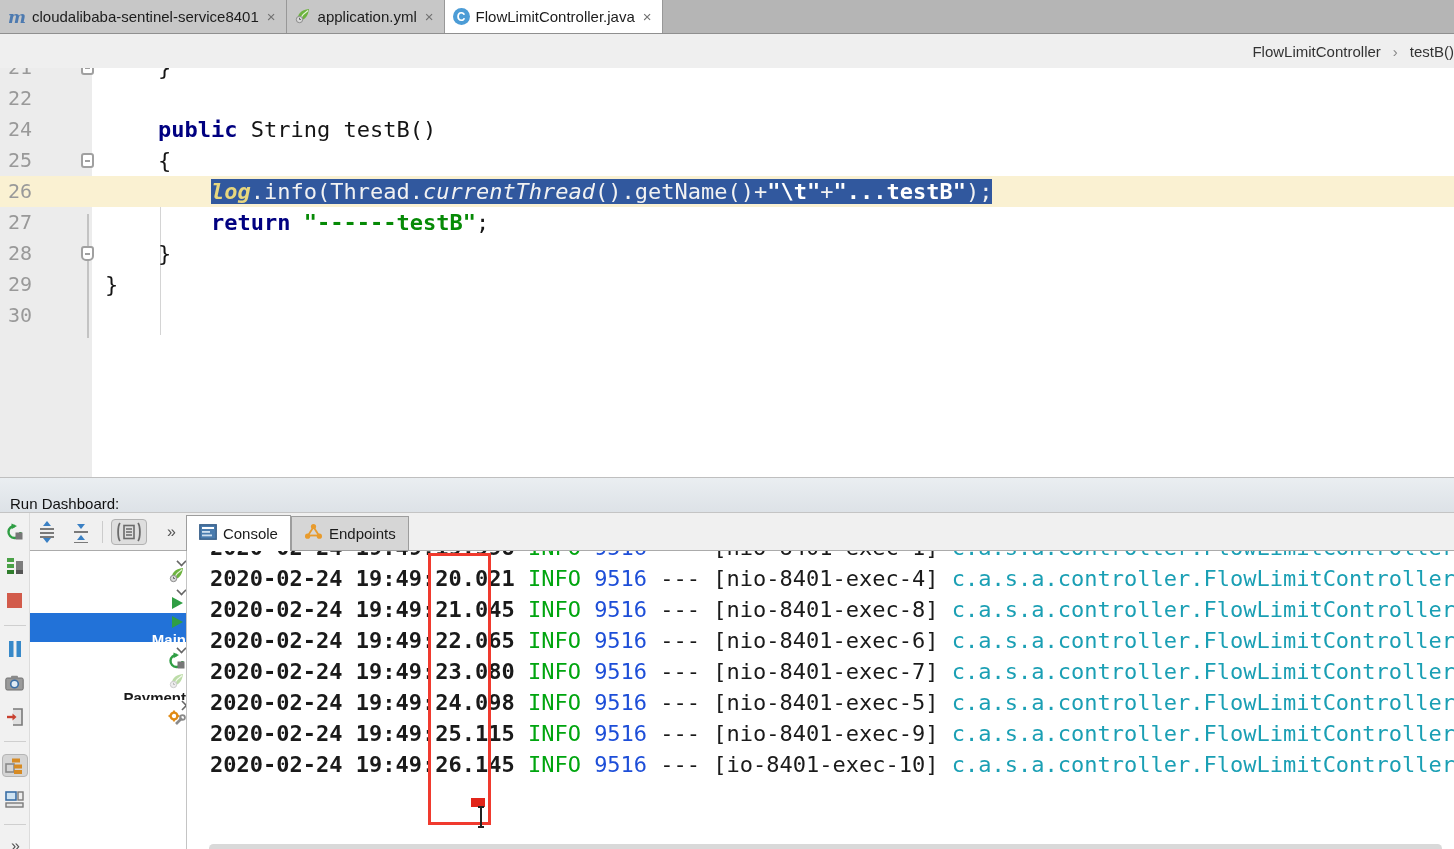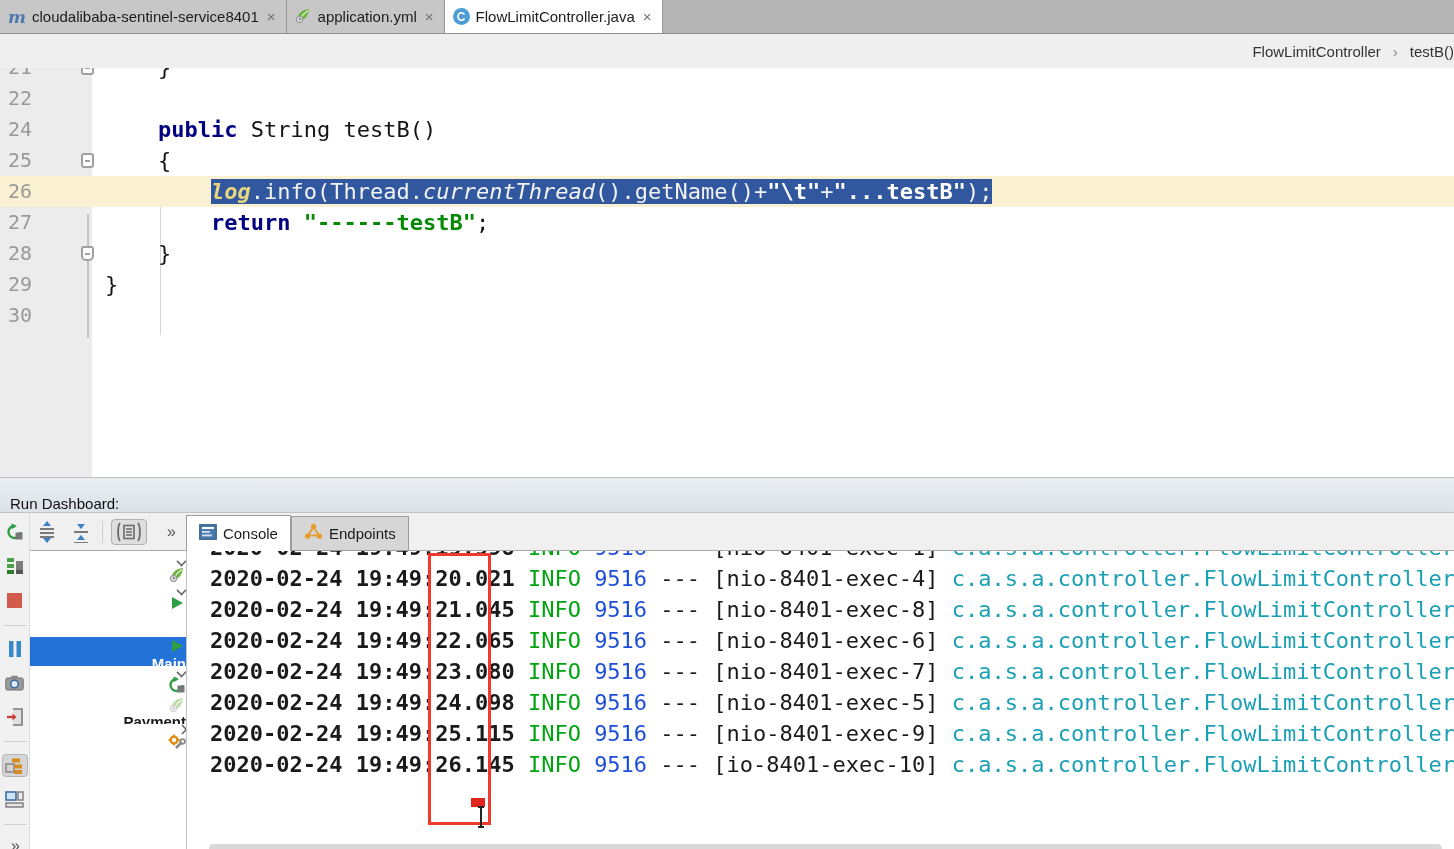--- a/index.html
+++ b/index.html
@@ -295,21 +295,21 @@
           </div>
           <div class="trow" style="padding-left: 38px;">
             <span class="chev down"></span>
             <span class="ti">
               <svg width="14" height="14" viewBox="0 0 14 14">
                 <path d="M2 1 L13 7 L2 13 Z" fill="#2f9e44"></path>
               </svg>
             </span>
             <span class="lbl">Running</span>
           </div>
-          <div class="trow sel" style="padding-left: 56px; margin-top: 24px;">
+          <div class="trow sel" style="padding-left: 56px;">
             <span class="ti">
               <svg width="14" height="14" viewBox="0 0 14 14">
                 <path d="M2 1 L13 7 L2 13 Z" fill="#2f9e44"></path>
               </svg>
             </span>
             <span class="lbl bold">Main</span>
           </div>
           <div class="trow" style=" font-family: Liberation Serif, serif;">
             <span class="chev down"></span>
             <span class="ti">

